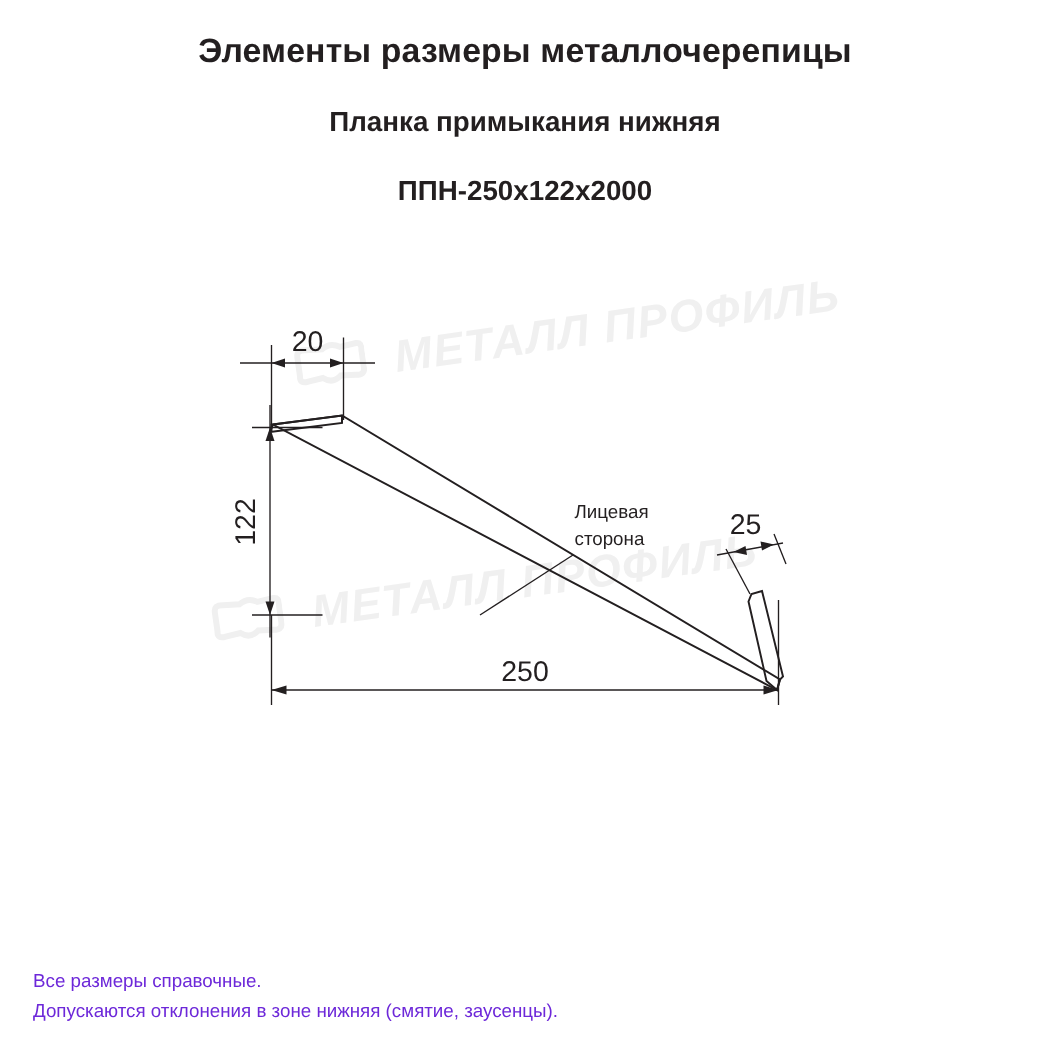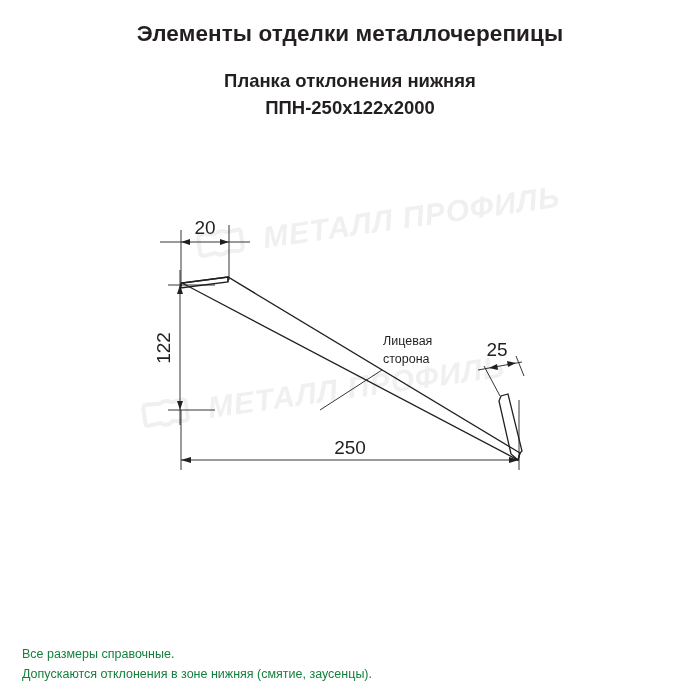--- a/index.html
+++ b/index.html
@@ -35,21 +35,21 @@
     margin: 0 0 22px 0;
   }
   .title-sub {
     font-size: 18.5px;
     font-weight: bold;
     line-height: 1.35;
     margin: 0;
   }
   .title-sub .line2 {
     display: block;
-    margin-top: 2px;
+    margin-top: 21px;
   }
   .drawing {
     position: absolute;
     top: 170px;
     left: 0;
     width: 574px;
     height: 330px;
   }
   .watermark {
     position: absolute;
@@ -76,21 +76,21 @@
     display: inline-block;
     vertical-align: middle;
     margin-right: 10px;
   }
   .footer {
     position: absolute;
     left: 22px;
     bottom: 16px;
     font-size: 12.5px;
     line-height: 1.55;
-    color: #15803d;
+    color: #6d28d9;
   }
   .footer div {
     white-space: nowrap;
   }
   svg text {
     font-family: "Liberation Sans", sans-serif;
     fill: #231f20;
   }
   .dim-label {
     font-size: 19px;
@@ -98,23 +98,23 @@
   .note-label {
     font-size: 12.5px;
   }
 </style>
 </head>
 <body>
 
 <div class="page">
 
   <div class="titles">
-    <h1 class="title-main">Элементы отделки металлочерепицы</h1>
+    <h1 class="title-main">Элементы размеры металлочерепицы</h1>
     <div class="title-sub">
-      <span>Планка отклонения нижняя</span>
+      <span>Планка примыкания нижняя</span>
       <span class="line2">ППН-250х122х2000</span>
     </div>
   </div>
 
   <div class="watermark wm1">
     <span class="wm-mark">
       <svg width="48" height="30" viewBox="0 0 48 30" aria-hidden="true">
         <path d="M3 8 Q3 3 9 4 L20 5 Q26 1 32 5 L43 4 Q47 4 46 9 L46 21 Q46 26 40 25 L30 24 Q24 29 18 24 L8 25 Q2 26 3 21 Z" fill="none" stroke="#f0f0f0" stroke-width="4"></path>
       </svg>
     </span>

